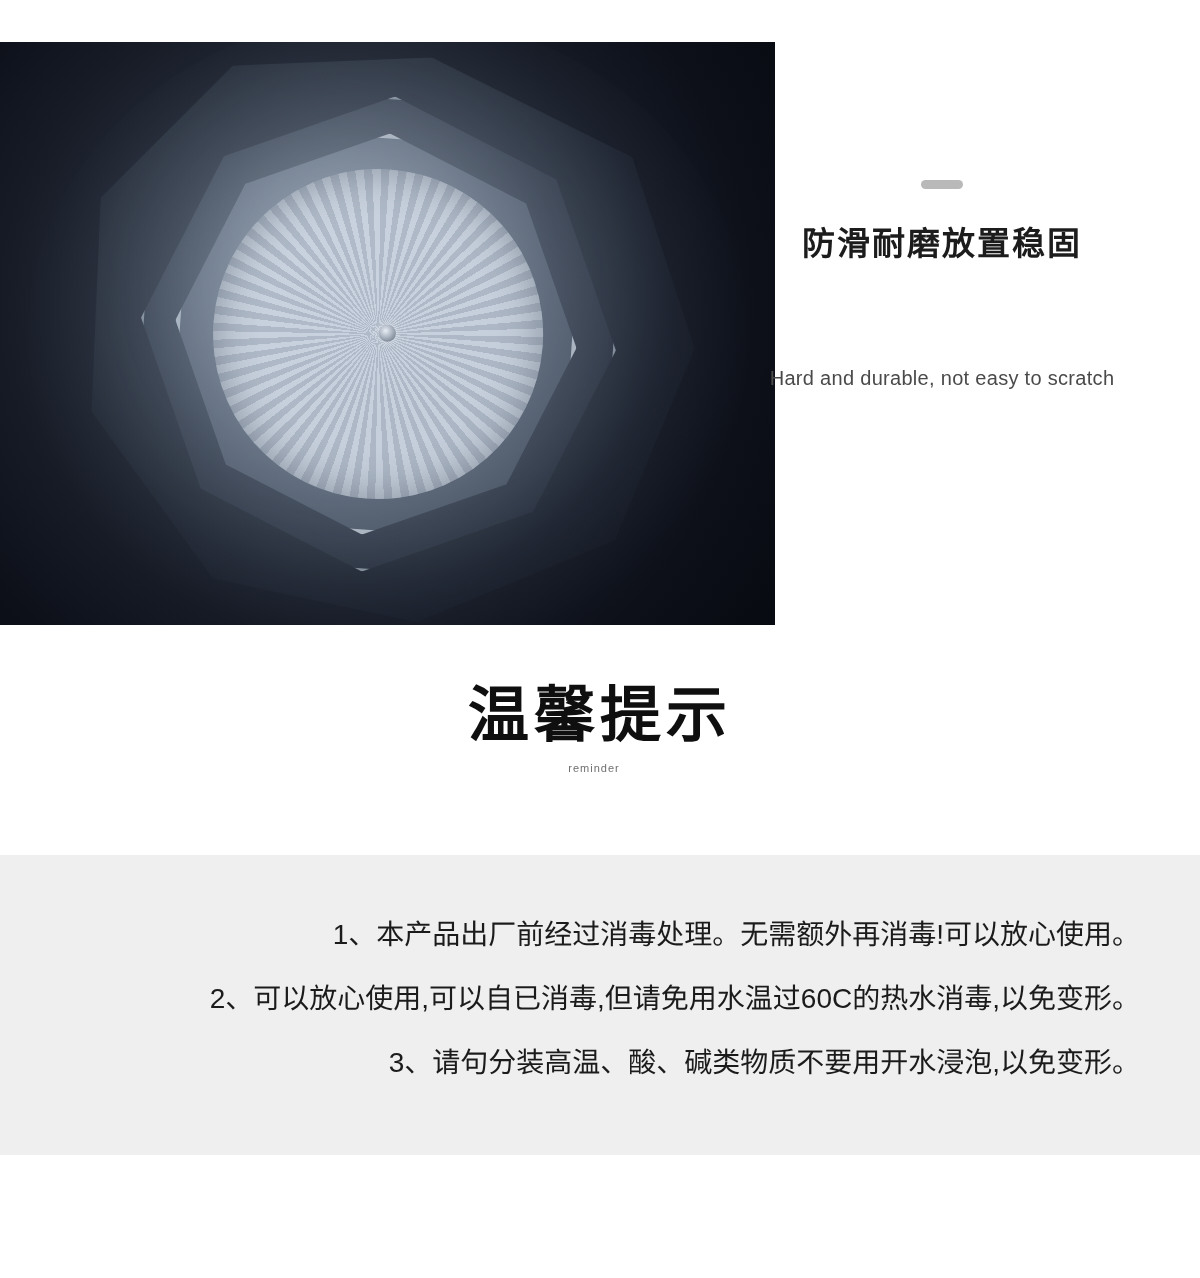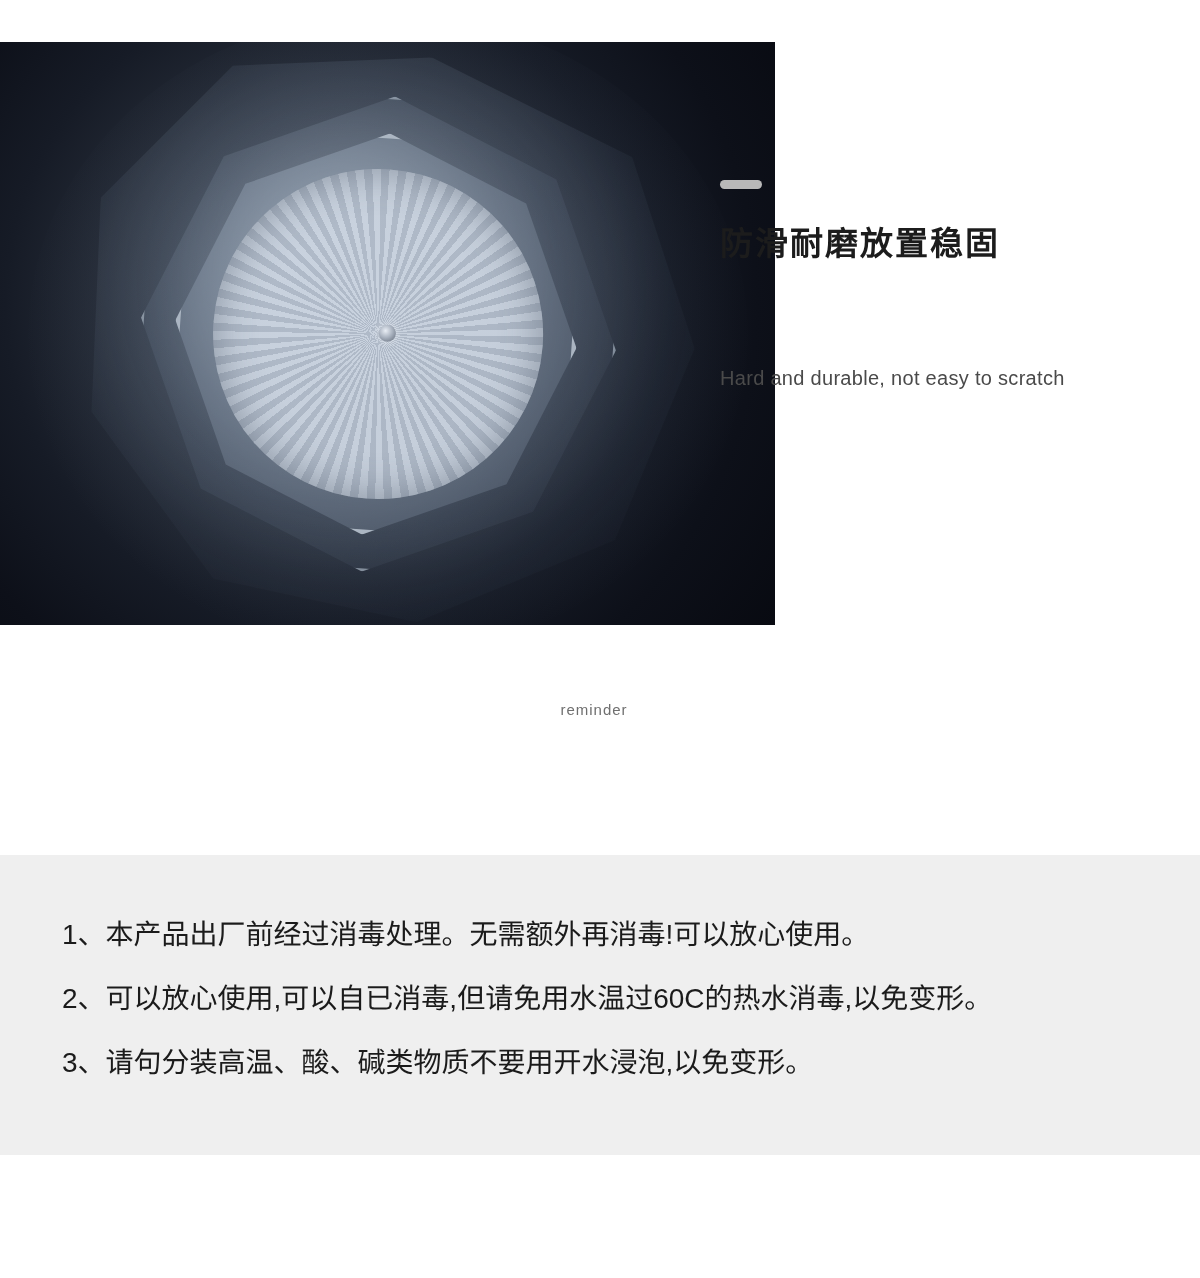--- a/index.html
+++ b/index.html
@@ -107,24 +107,24 @@
     width: 720px;
     height: 640px;
     border-radius: 50%;
     background: radial-gradient(ellipse at 50% 48%, rgba(190,206,226,0.14) 0%, rgba(150,170,196,0.07) 45%, rgba(0,0,0,0) 72%);
     pointer-events: none;
   }
 
   
   .hero-right {
     position: absolute;
-    right: 60px;
+    right: 48px;
     top: 180px;
     width: 420px;
-    text-align: left;
+    text-align: center;
   }
   .pill {
     display: inline-block;
     width: 42px;
     height: 9px;
     border-radius: 5px;
     background: #b9b9b9;
     margin-bottom: 30px;
   }
   .hero-title-cn {
@@ -156,36 +156,37 @@
     font-family: "Liberation Sans", sans-serif;
     font-size: 61px;
     font-weight: bold;
     color: #0f0f0f;
     letter-spacing: 5px;
     line-height: 1;
     margin: 0;
   }
   .reminder-sub {
     font-family: "Liberation Sans", sans-serif;
-    font-size: 15px;
+    font-size: 11px;
     color: #6f6f6f;
     letter-spacing: 1px;
     margin: 16px 12px 0 0;
   }
 
   
   .notes-panel {
     position: absolute;
     left: 0;
     top: 855px;
     width: 1200px;
     height: 300px;
     background: #efefef;
     box-sizing: border-box;
     padding: 66px 60px 0 62px;
+    text-align: right;
   }
   .note-line {
     font-family: "Liberation Sans", sans-serif;
     font-size: 28px;
     color: #1b1b1b;
     line-height: 1.0;
     margin: 0 0 36px 0;
     white-space: nowrap;
   }
   .note-line:last-child { margin-bottom: 0; margin-top: 36px; }
@@ -209,20 +210,21 @@
 
   <div class="hero-right">
     <span class="pill"></span>
     <h1 class="hero-title-cn">防滑耐磨放置稳固</h1>
     <p class="hero-sub-en">Hard and durable, not easy to scratch</p>
   </div>
 
 </div>
 
 <div class="reminder-head">
+  <h2 class="reminder-title">温馨提示</h2>
   <p class="reminder-sub">reminder</p>
 </div>
 
 <div class="notes-panel">
   <p class="note-line">
     <span class="note-num">1、</span><span>本产品出厂前经过消毒处理。无需额外再消毒!可以放心使用。</span>
   </p>
   <p class="note-line">
     <span class="note-num">2、</span><span>可以放心使用,可以自已消毒,但请免用水温过60C的热水消毒,以免变形。</span>
   </p>

